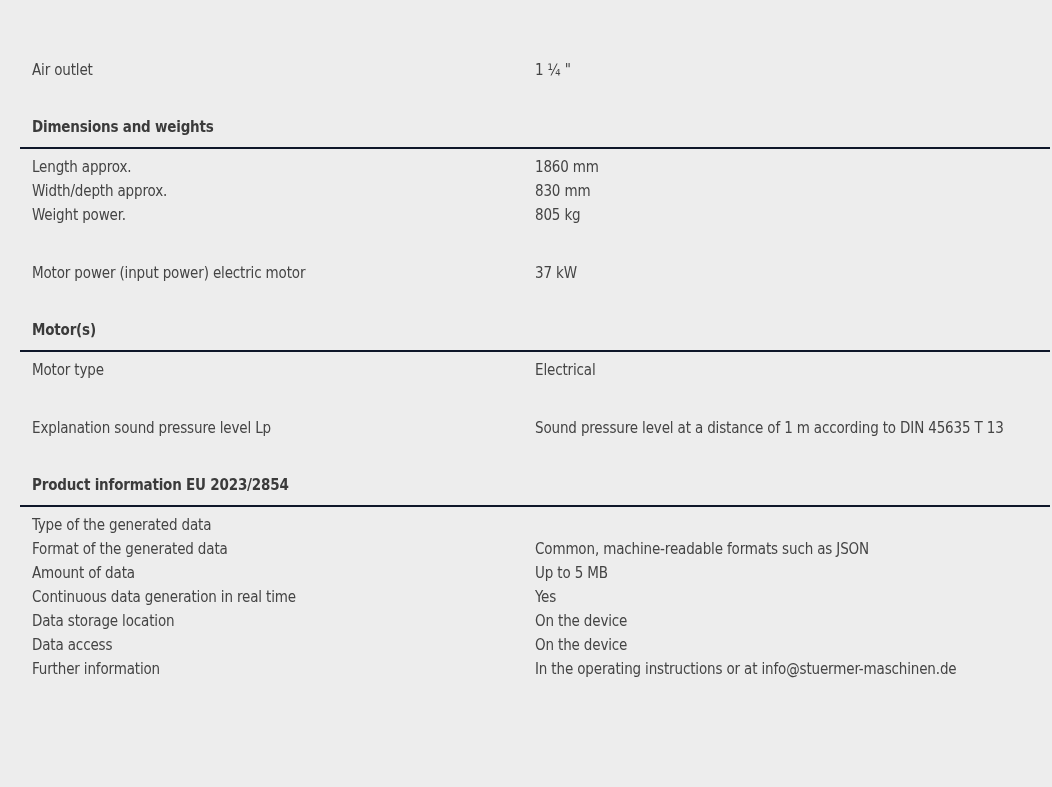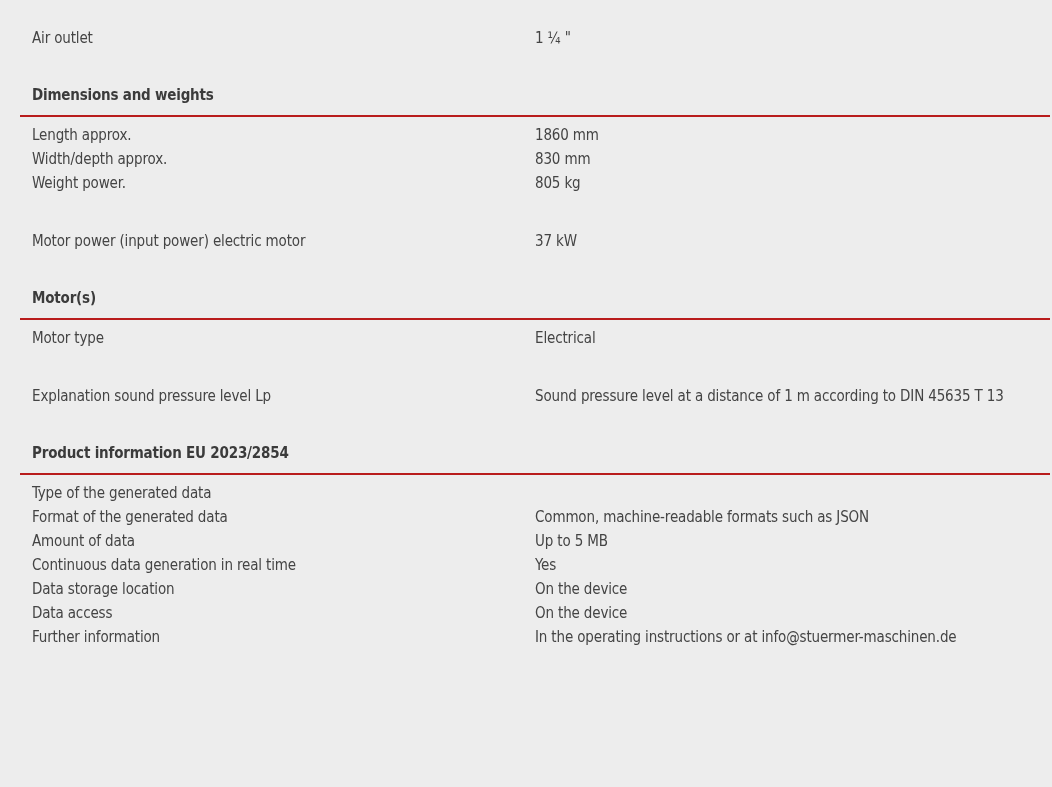--- a/index.html
+++ b/index.html
@@ -20,21 +20,21 @@
       width: 1030px;
       margin-left: 20px;
       padding-top: 26px;
     }
     .section {
       margin-bottom: 0;
     }
     .section-header {
       height: 39px;
       box-sizing: border-box;
-      border-bottom: 2px solid #b91c1c;
+      border-bottom: 2px solid #0f172a;
       padding-left: 12px;
       padding-top: 8px;
       font-weight: bold;
       color: #3b3b3b;
       font-size: 15px;
       letter-spacing: -0.2px;
     }
     .rows {
       padding-top: 6px;
       padding-bottom: 28px;
@@ -58,21 +58,21 @@
     }
     .top-row {
       padding-bottom: 28px;
     }
   </style>
 </head>
 <body>
 
 <div class="spec-table">
 
-  <div class="rows top-row" style="padding-top:0;">
+  <div class="rows top-row" style="padding-top:0;margin-top:32px;">
     <div class="row">
       <span class="label">Air outlet</span>
       <span class="value">1 ¼ "</span>
     </div>
   </div>
 
   <div class="section">
     <div class="section-header">Dimensions and weights</div>
     <div class="rows">
       <div class="row">

